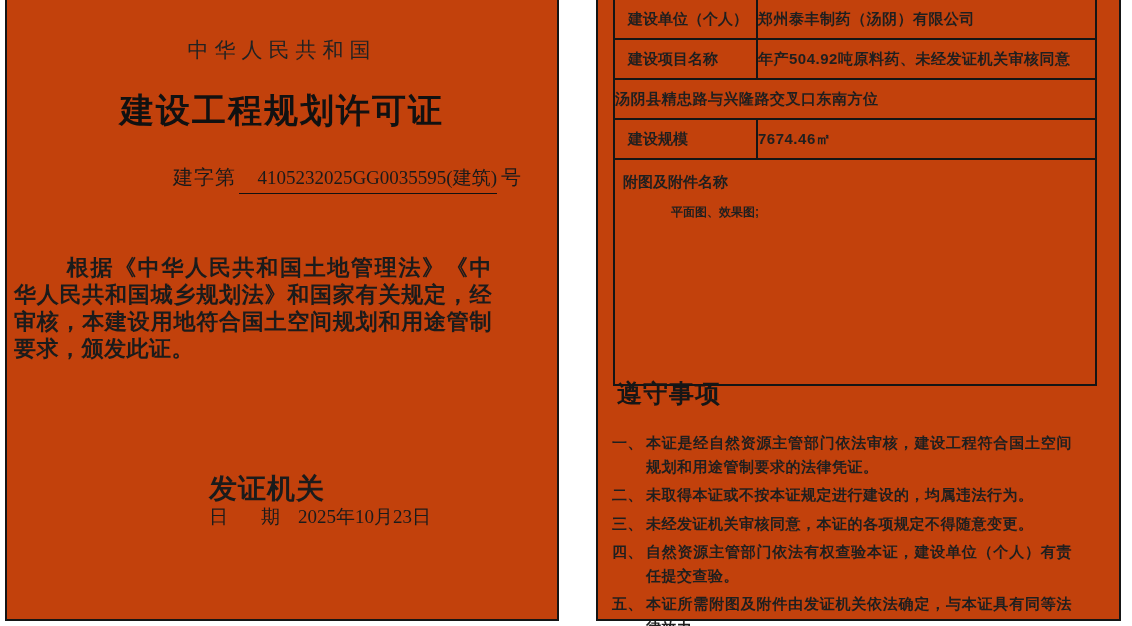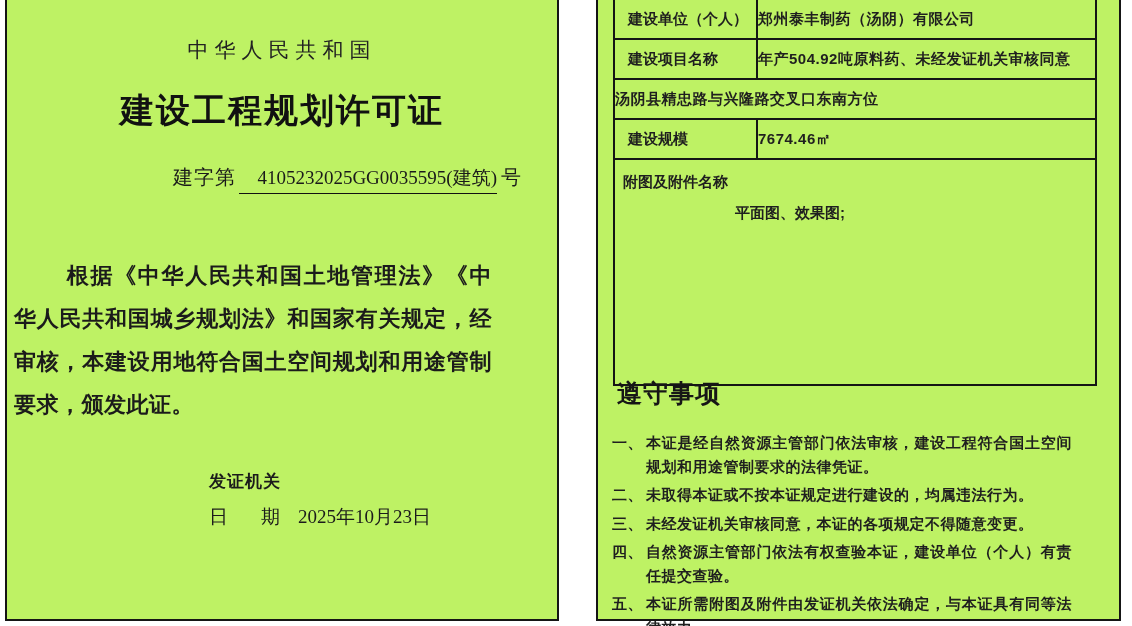--- a/index.html
+++ b/index.html
@@ -1,21 +1,21 @@
 <!DOCTYPE html>
 <html><head>
 <meta charset="utf-8">
 <style>
   * { margin:0; padding:0; box-sizing:border-box; }
   html,body { width:1132px; height:626px; background:#ffffff; overflow:hidden; }
   body { font-family:"Liberation Sans", sans-serif; color:#1c1c1c; position:relative; }
 
   .page {
     position:absolute; top:0; height:621px;
-    background:#bef264;
+    background:#c2410c;
     border:2px solid #151515; border-top:none;
   }
   .page-left  { left:5px;   width:554px; }
   .page-right { left:596px; width:525px; }
 
   
   .country {
     position:absolute; top:36px; left:0; right:0;
     text-align:center;
     font-family:"Liberation Serif", serif;
@@ -34,27 +34,27 @@
   .serial-prefix { letter-spacing:1px; }
   .serial-number {
     display:inline-block; width:258px; margin-left:3px;
     text-align:right; font-size:19px;
     border-bottom:1px solid #111;
     padding-bottom:2px;
   }
   .serial-suffix { margin-left:4px; }
   .body-para {
     position:absolute; top:254px; left:7px; width:478px;
-    font-size:22px; font-weight:600; line-height:43px;
+    font-size:22px; font-weight:600; line-height:27px;
     letter-spacing:0.5px; text-indent:2.4em; text-align:justify;
     color:#1b1b1b;
   }
   .issuer {
     position:absolute; top:470px; left:202px;
-    font-size:17px; font-weight:600; letter-spacing:1px; color:#1b1b1b;
+    font-size:28px; font-weight:600; letter-spacing:1px; color:#1b1b1b;
   }
   .date-line {
     position:absolute; top:504px; left:202px;
     font-family:"Liberation Serif", serif;
     font-size:19px; white-space:nowrap; color:#1b1b1b;
   }
   .date-word-2 { margin-left:33px; }
   .date-value  { margin-left:18px; }
 
   
@@ -68,21 +68,21 @@
     border-right:2px solid #151515;
     display:flex; align-items:center; padding-left:13px;
     font-size:15px; font-weight:bold; color:#1f1f1f;
   }
   .t-value {
     flex:1; display:flex; align-items:center; 
     font-size:15px; font-weight:bold; letter-spacing:0.5px; color:#1f1f1f;
   }
   .t-merged { height:224px; padding:13px 8px 0 8px;border-radius:26px; }
   .t-merged-label { font-size:15px; font-weight:bold; color:#1f1f1f; }
-  .t-merged-value { margin:12px 0 0 112px; font-size:15px; font-weight:bold; color:#1f1f1f; }
+  .t-merged-value { margin:12px 0 0 48px; font-size:12px; font-weight:bold; color:#1f1f1f; }
 
   .notice-title {
     position:absolute; top:377px; left:19px;
     font-size:25px; font-weight:bold; letter-spacing:1px; color:#161616;
   }
   .notice-list { position:absolute; top:431px; left:14px; width:460px; }
   .notice-item {
     display:flex; margin-bottom:5px;
     font-size:15px; font-weight:bold; line-height:23.5px;
     letter-spacing:0.5px; color:#1f1f1f;

